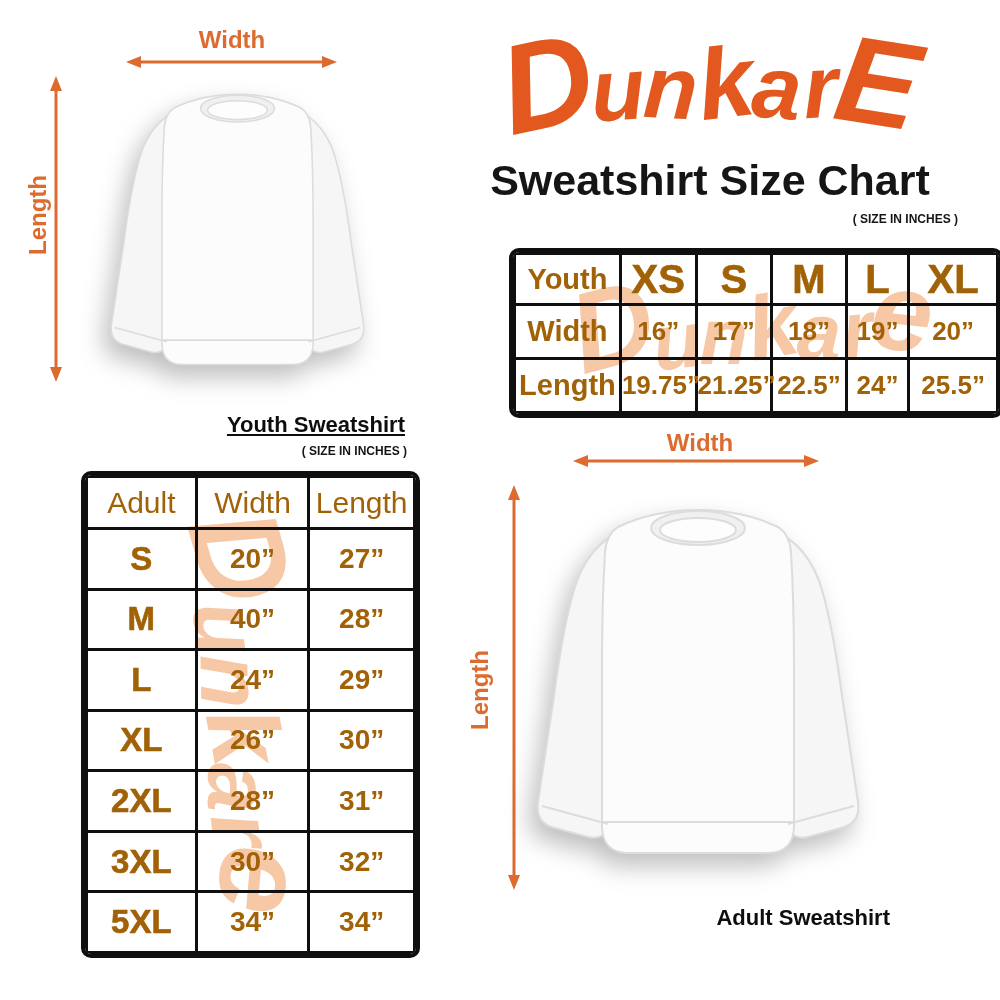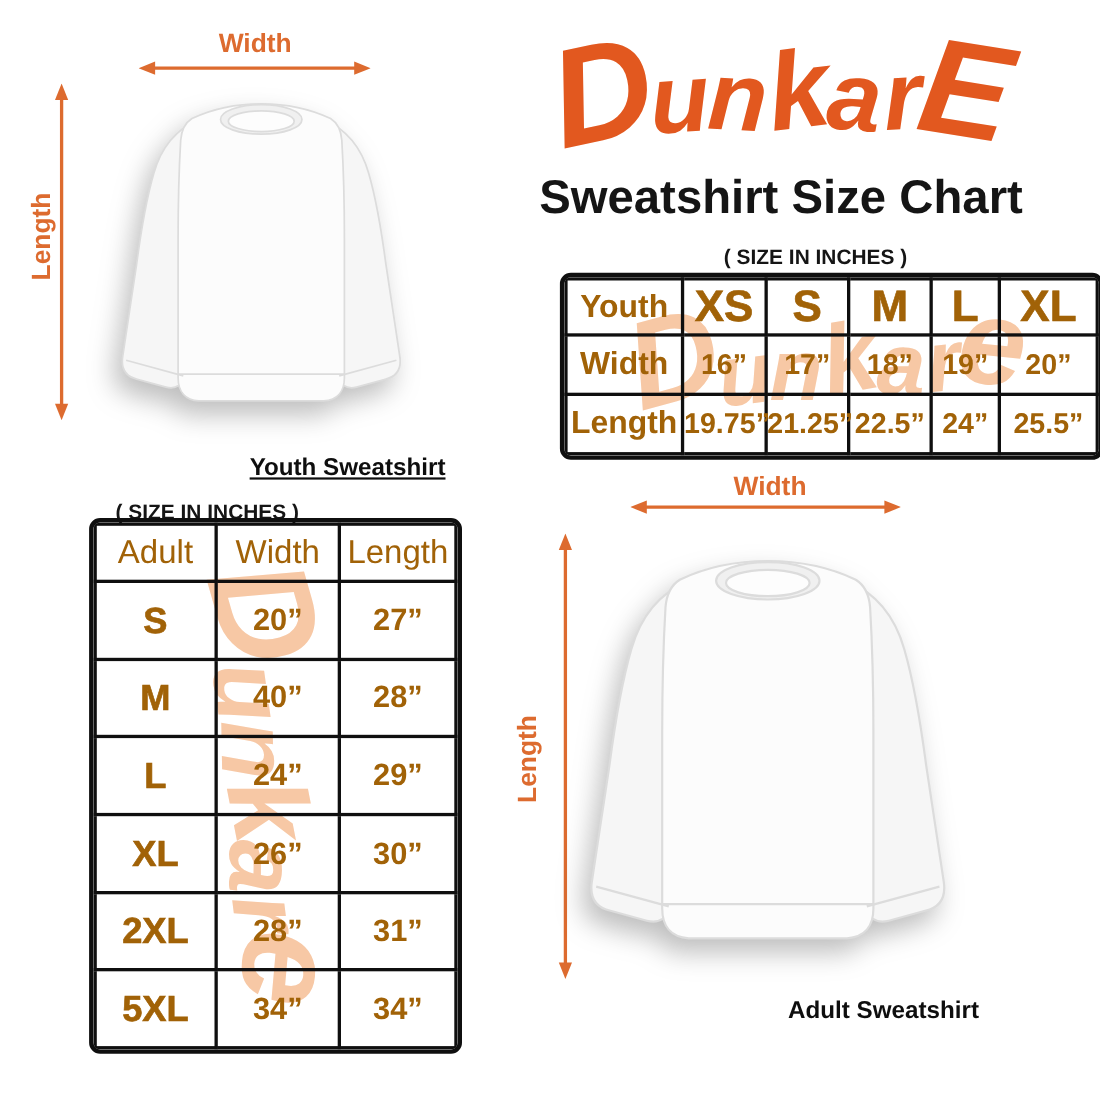--- a/index.html
+++ b/index.html
@@ -21,21 +21,21 @@
   .gl4{font-size:1.04em;transform:rotate(-7deg);}
   .gl5{font-size:0.92em;transform:rotate(5deg) translateY(6%);}
   .gl6{font-size:0.92em;transform:rotate(-3deg) translateY(5%);}
   .gl7{font-size:1.28em;transform:rotate(9deg);}
 
   .brand-logo{left:430px;top:8px;width:560px;height:150px;font-size:96px;
     color:var(--orange);display:flex;align-items:center;justify-content:center;z-index:2;}
 
   .page-title{left:430px;top:156px;width:560px;text-align:center;
     font-size:43px;font-weight:bold;letter-spacing:0;color:#151515;}
-  .size-note{font-size:19px;font-weight:bold;color:#151515;text-align:left;margin-top:12px;}
+  .size-note{font-size:12px;font-weight:bold;color:#151515;text-align:right;}
   .note-top{left:658px;top:212px;width:300px;}
   .note-adult{left:105px;top:444px;width:302px;}
 
   
   .watermark{position:absolute;color:var(--peach);z-index:0;pointer-events:none;
     white-space:nowrap;text-align:center;}
   .wm-youth{left:506px;top:262px;width:492px;font-size:86px;transform:rotate(-3deg);}
   .wm-adult{left:8px;top:648px;width:486px;font-size:96px;transform:rotate(86deg);}
 
   
@@ -199,20 +199,25 @@
           <td class="c0">XL</td>
           <td class="c1">26”</td>
           <td class="c2">30”</td>
         </tr>
         <tr>
           <td class="c0">2XL</td>
           <td class="c1">28”</td>
           <td class="c2">31”</td>
         </tr>
         <tr>
+          <td class="c0">3XL</td>
+          <td class="c1">30”</td>
+          <td class="c2">32”</td>
+        </tr>
+        <tr>
           <td class="c0">5XL</td>
           <td class="c1">34”</td>
           <td class="c2">34”</td>
         </tr>
       </tbody>
     </table>
 </div>
 
 <div class="abs dim-label" style="left:650px;top:429px;width:100px;">Width</div>
 

